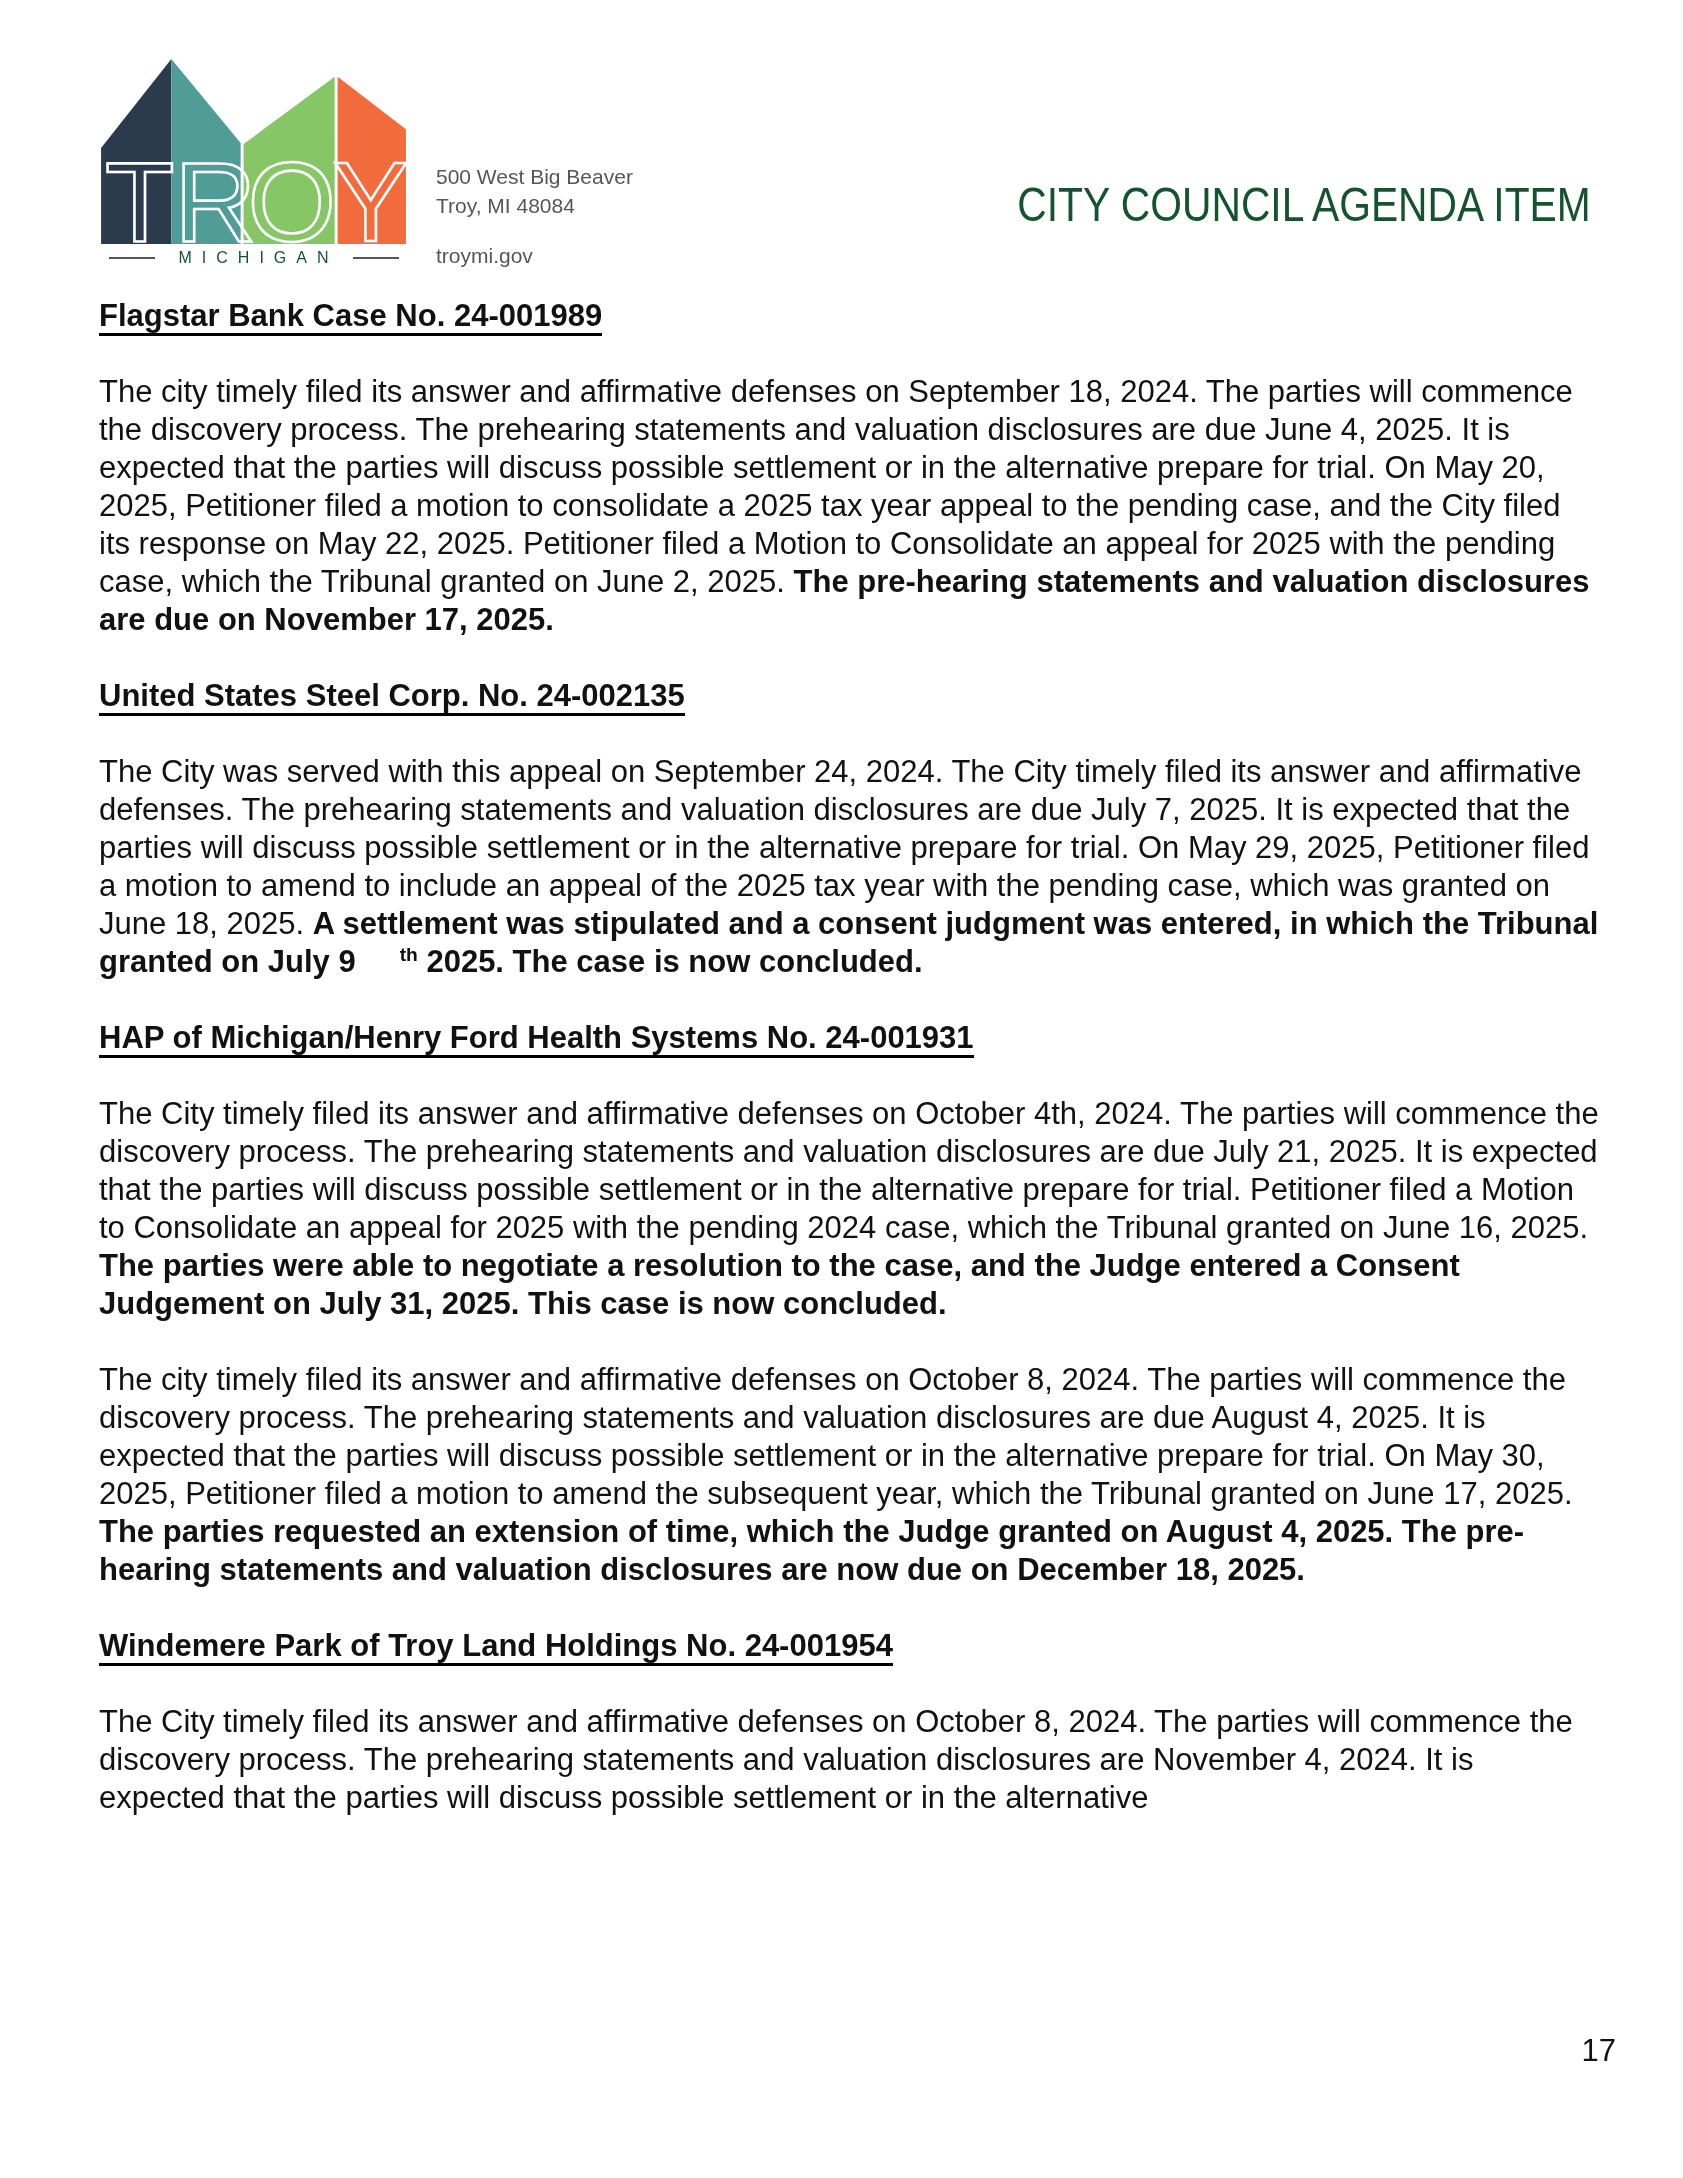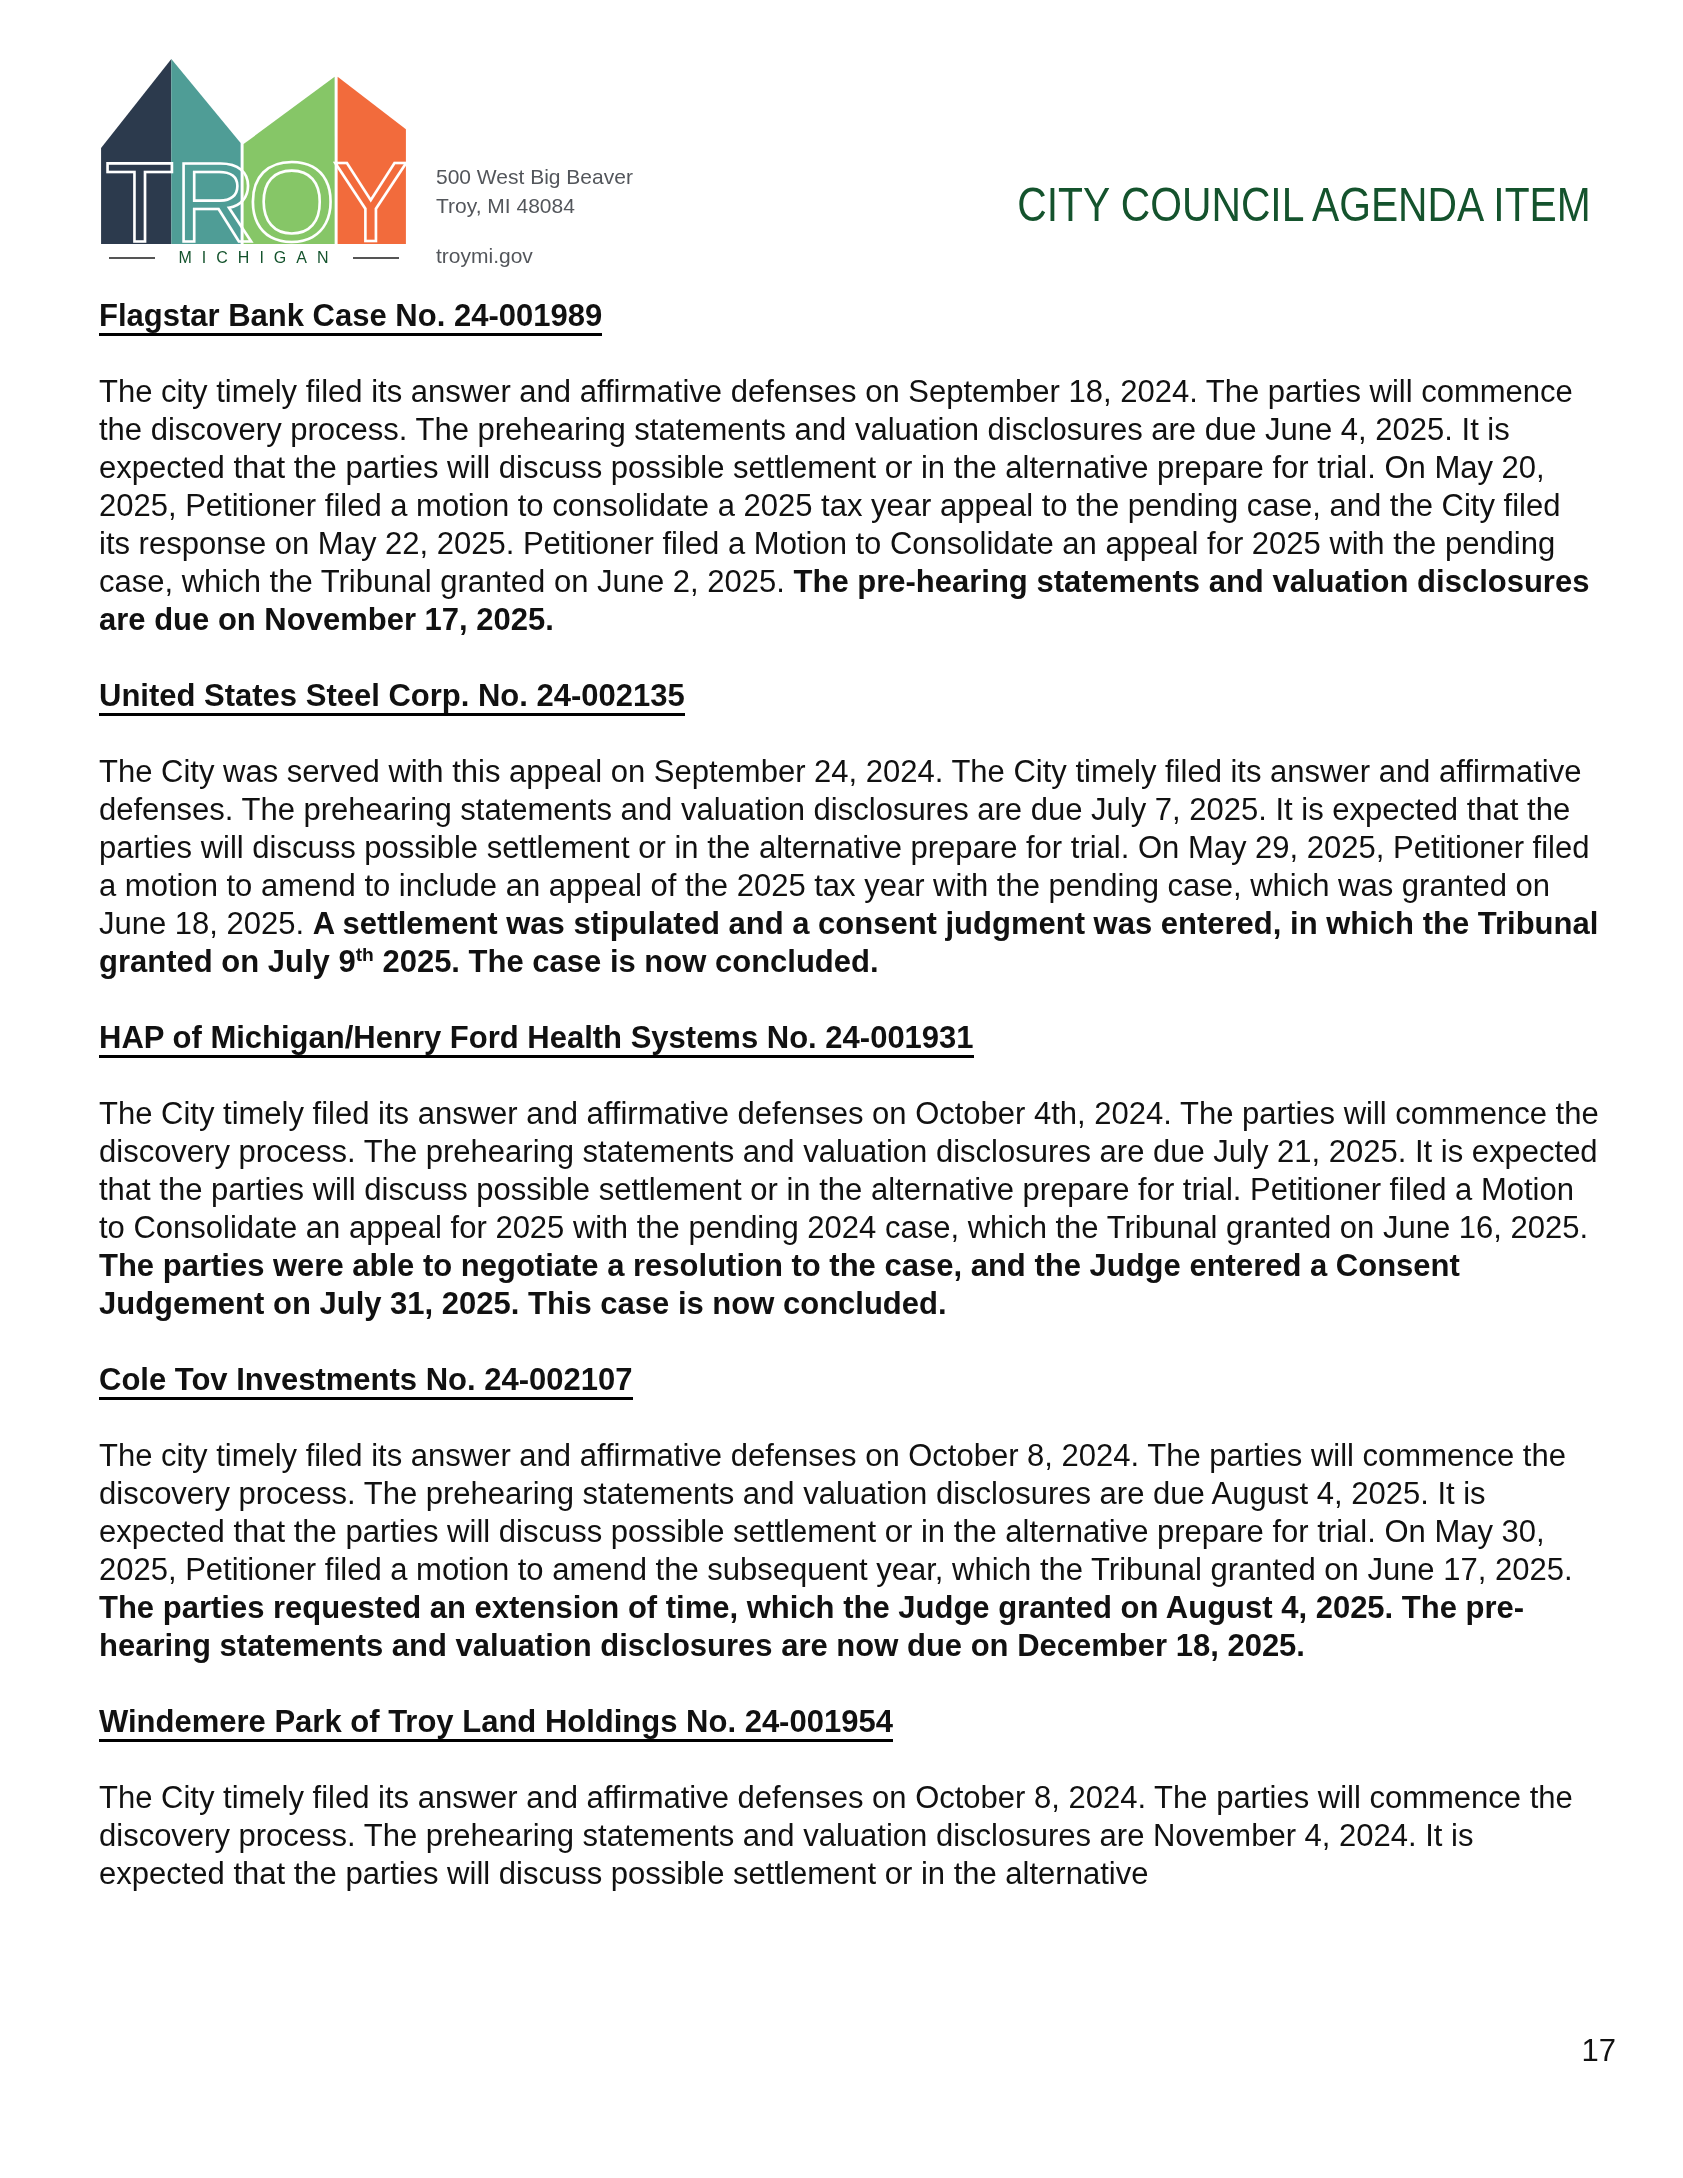--- a/index.html
+++ b/index.html
@@ -36,21 +36,21 @@
   }
   
   .content{
     position:absolute;left:99px;top:297px;width:1500px;
     font-size:31px;line-height:38px;
   }
   .case-heading{font-weight:bold;margin:0 0 38px 0;}
   .case-heading .hu{border-bottom:3px solid #000;}
   p.case-body{margin:0 0 38px 0;}
   .b{font-weight:bold;}
-  sup{font-size:0.62em;vertical-align:super;line-height:0;}
+  sup{font-size:0.62em;vertical-align:super;line-height:0;margin-left:44px;}
   .page-number{
     position:absolute;top:2033px;right:67px;
     font-size:31px;color:#111;
   }
 </style>
 </head>
 <body>
 
 <div class="page">
 
@@ -83,21 +83,20 @@
     <span class="squeeze">CITY COUNCIL AGENDA ITEM</span>
   </div>
 
   <div class="content">
       <div class="case-heading"><span class="hu">Flagstar Bank Case No. 24-001989</span></div>
       <p class="case-body"><span>The city timely filed its answer and affirmative defenses on September 18, 2024.  The parties will commence the discovery process. The prehearing statements and valuation disclosures are due June 4, 2025.  It is expected that the parties will discuss possible settlement or in the alternative prepare for trial.  On May 20, 2025, Petitioner filed a motion to consolidate a 2025 tax year appeal to the pending case, and the City filed its response on May 22, 2025. Petitioner filed a Motion to Consolidate an appeal for 2025 with the pending case, which the Tribunal granted on June 2, 2025. </span><span class="b">The pre-hearing statements and valuation disclosures are due on November 17, 2025.</span></p>
       <div class="case-heading"><span class="hu">United States Steel Corp. No. 24-002135</span></div>
       <p class="case-body"><span>The City was served with this appeal on September 24, 2024.  The City timely filed its answer and affirmative defenses.  The prehearing statements and valuation disclosures are due July 7, 2025. It is expected that the parties will discuss possible settlement or in the alternative prepare for trial. On May 29, 2025, Petitioner filed a motion to amend to include an appeal of the 2025 tax year with the pending case, which was granted on June 18, 2025.  </span><span class="b">A settlement was stipulated and a consent judgment was entered, in which the Tribunal granted on July 9</span><sup class="b">th</sup><span class="b"> 2025. The case is now concluded.</span></p>
       <div class="case-heading"><span class="hu">HAP of Michigan/Henry Ford Health Systems No. 24-001931</span></div>
       <p class="case-body"><span>The City timely filed its answer and affirmative defenses on October 4th, 2024.  The parties will commence the discovery process. The prehearing statements and valuation disclosures are due July 21, 2025.  It is expected that the parties will discuss possible settlement or in the alternative prepare for trial.  Petitioner filed a Motion to Consolidate an appeal for 2025 with the pending 2024 case, which the Tribunal granted on June 16, 2025.  </span><span class="b">The parties were able to negotiate a resolution to the case, and the Judge entered a Consent Judgement on July 31, 2025.  This case is now concluded.</span></p>
-      <div class="case-heading"><span class="hu">Cole Tov Investments No. 24-002107</span></div>
       <p class="case-body"><span>The city timely filed its answer and affirmative defenses on October 8, 2024.  The parties will commence the discovery process. The prehearing statements and valuation disclosures are due August 4, 2025. It is expected that the parties will discuss possible settlement or in the alternative prepare for trial.  On May 30, 2025, Petitioner filed a motion to amend the subsequent year, which the Tribunal granted on June 17, 2025. </span><span class="b">The parties requested an extension of time, which the Judge granted on August 4, 2025.  The pre-hearing statements and valuation disclosures are now due on December 18, 2025.</span></p>
       <div class="case-heading"><span class="hu">Windemere Park of Troy Land Holdings No. 24-001954</span></div>
       <p class="case-body"><span>The City timely filed its answer and affirmative defenses on October 8, 2024.  The parties will commence the discovery process. The prehearing statements and valuation disclosures are November 4, 2024. It is expected that the parties will discuss possible settlement or in the alternative</span></p>
     </div>
 
   <div class="page-number">17</div>
 
 </div>
 
 

